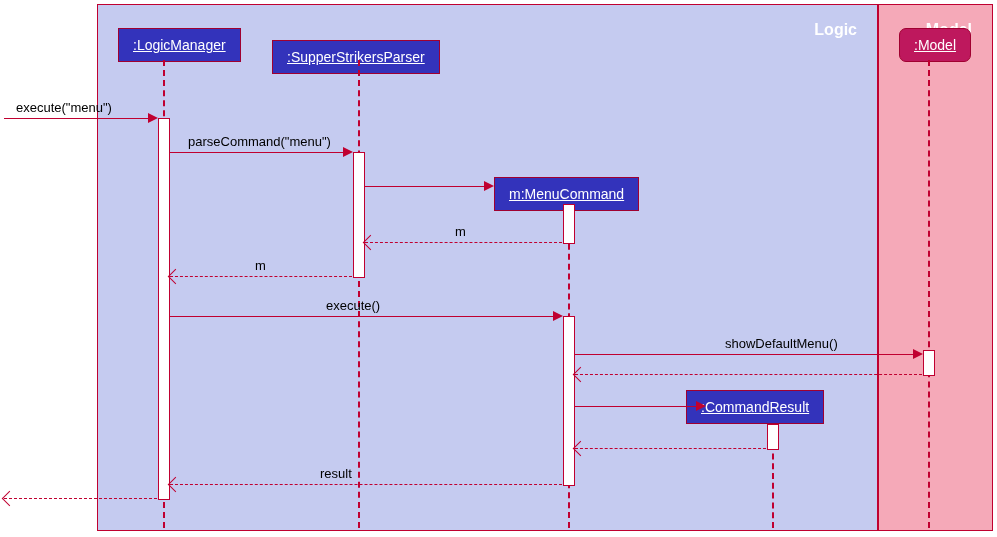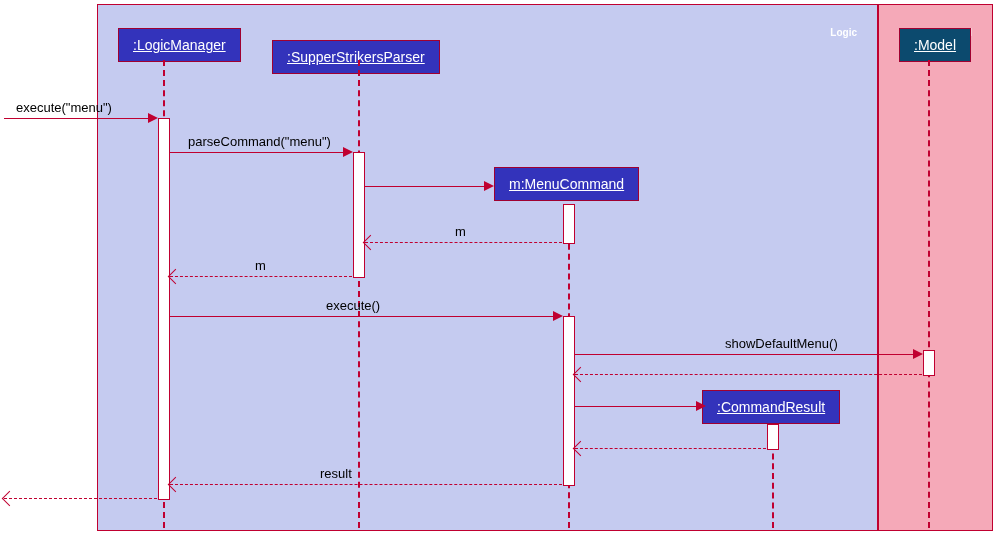--- a/index.html
+++ b/index.html
@@ -30,36 +30,37 @@
     top: 4px;
     width: 113px;
     height: 525px;
   }
   .frame-title {
     position: absolute;
     top: 0;
     right: 0;
     color: #fff;
     font-weight: bold;
-    font-size: 10px;
-    padding: 22px 20px 4px 10px;
+    font-size: 16px;
+    padding: 16px 20px 4px 10px;
     text-align: left;
   }
   .part-box {
     position: absolute;
     background: #3333bb;
     border: 1.5px solid #a00030;
     color: #fff;
     padding: 8px 14px;
     text-align: center;
     font-size: 14px;
     text-decoration: underline;
   }
   .part-box.model-color {
-    background: #0c4a6e;
+    background: #be185d;
+    border-radius: 7px;
   }
   .lifeline {
     position: absolute;
     border-left: 2px dashed #c00030;
     width: 0;
   }
   .activation {
     position: absolute;
     background: #fff;
     border: 1.5px solid #c00030;
@@ -99,22 +100,22 @@
 
 <div class="frame frame-logic">
   <div class="frame-title">Logic</div>
 </div>
 <div class="frame frame-model">
   <div class="frame-title">Model</div>
 </div>
 
 <div class="part-box" style="left:112px; top:28px;margin-left:6px;">:LogicManager</div>
 <div class="part-box" style="left:272px; top:40px;">:SupperStrikersParser</div>
-<div class="part-box" style="left:494px; top:167px;">m:MenuCommand</div>
-<div class="part-box" style="left:702px; top:390px;">:CommandResult</div>
+<div class="part-box" style="left:494px; top:177px;">m:MenuCommand</div>
+<div class="part-box" style="left:686px; top:390px;">:CommandResult</div>
 <div class="part-box model-color" style="left:899px; top:28px;">:Model</div>
 
 <div class="lifeline" style="left:163px; top:60px; height:468px;"></div>
 <div class="lifeline" style="left:358px; top:60px; height:468px;"></div>
 <div class="lifeline" style="left:568px; top:204px; height:324px;"></div>
 <div class="lifeline" style="left:772px; top:424px; height:104px;"></div>
 <div class="lifeline" style="left:928px; top:60px; height:468px;"></div>
 
 <div class="activation" style="left:158px; top:118px; height:380px;"></div>
 <div class="activation" style="left:353px; top:152px; height:124px;"></div>

